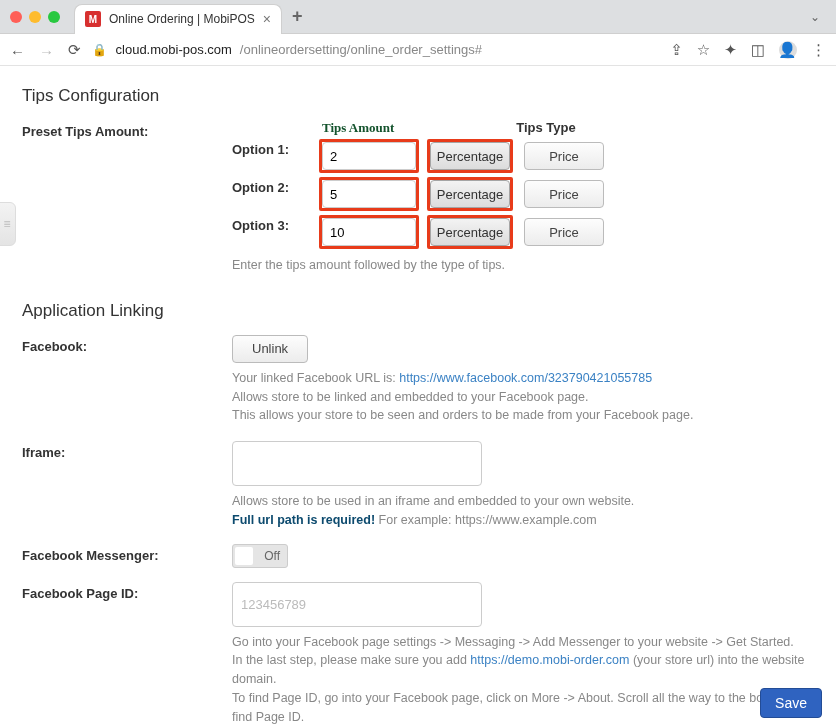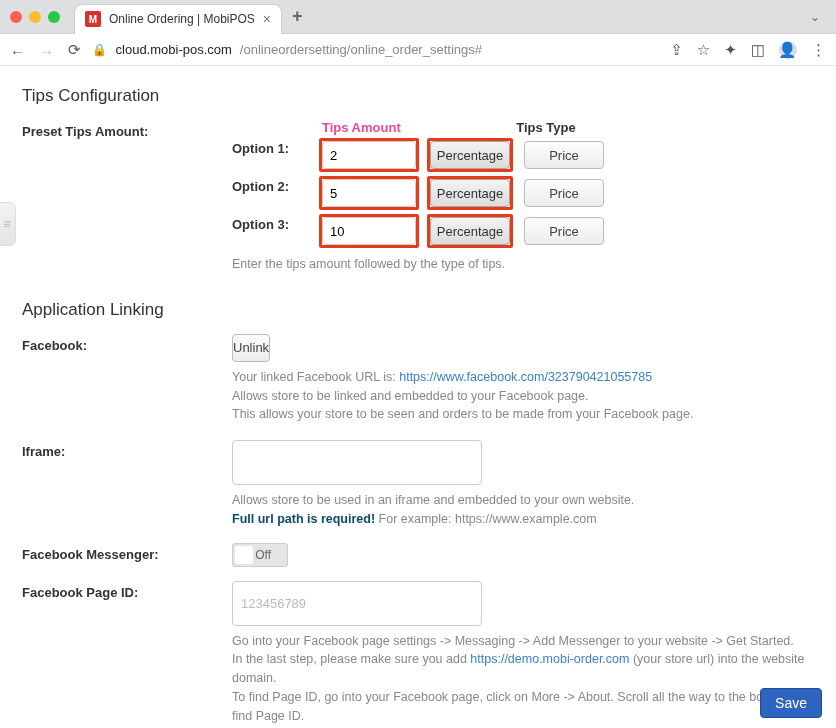--- a/index.html
+++ b/index.html
@@ -64,38 +64,38 @@
   a.link { color:#3b82c4; text-decoration:none;}
 
   
   .toggle{
     width:56px; height:24px; background:#3b71b8; border-radius:3px;
     position:relative; color:#fff; font-size:12px; font-weight:500;
     display:flex; align-items:center; padding-left:7px;
     border:1px solid #2f5d99;
   }
   .toggle .knob{ position:absolute; right:2px; top:2px; width:18px; height:18px; background:#fff; border-radius:2px;}
-  .toggle.off{ background:#e5e5e5; border-color:#ccc; color:#666; justify-content:flex-end; padding-right:16px; padding-left:0;}
+  .toggle.off{ background:#e5e5e5; border-color:#ccc; color:#666; justify-content:flex-end; padding-right:7px; padding-left:0;}
   .toggle.off .knob{ left:2px; right:auto;}
   .hl-red{ position:relative; }
   .hl-red::after{ content:""; position:absolute; inset:-3px; border:3px solid #e83b1a; border-radius:2px; pointer-events:none;}
 
   
   .tips-head{display:flex; margin-bottom:6px;}
   .tips-head .opt-col{width:90px;}
-  .tips-head .amt-col{width:108px; font-weight:600; color:#ec4899;}
+  .tips-head .amt-col{width:108px; font-weight:600; color:#14532d;font-family:Liberation Serif, serif;}
   .tips-head .type-col{width:172px; text-align:center; font-weight:600; color:#333;}
   .tips-row{display:flex; align-items:flex-start; gap:14px; margin-bottom:10px;}
   .tips-row .opt{ width:76px; font-weight:600; color:#333;}
   .amt-input{ width:94px; height:28px; border:1px solid #ccc; border-radius:4px; padding:0 7px; font-size:13px;}
   .btn-grp{ display:flex; gap:14px; }
   .seg-btn{ width:80px; height:28px; border:1px solid #bbb; border-radius:4px; background:linear-gradient(#fdfdfd,#ececec); font-size:13px; color:#444; display:flex;align-items:center;justify-content:center;}
   .seg-btn.active{ background:linear-gradient(#f3f3f3,#dcdcdc); color:#333; border-color:#a5a5a5;}
 
-  .plain-btn{ height:28px; padding:0 0; border:1px solid #bbb; border-radius:4px; background:linear-gradient(#fdfdfd,#ececec); font-size:13px; color:#444;}
+  .plain-btn{ height:28px; padding:0 19px; border:1px solid #bbb; border-radius:4px; background:linear-gradient(#fdfdfd,#ececec); font-size:13px; color:#444;}
   .text-input{ width:250px; height:45px; border:1px solid #ccc; border-radius:4px; padding:0 8px; font-size:13px; color:#555;}
   .text-input::placeholder{color:#bbb;}
 
   
   .side-tab{ position:absolute; left:-2px; top:136px; width:18px; height:44px; background:linear-gradient(#f3f3f3,#e4e4e4); border:1px solid #ddd; border-radius:0 6px 6px 0; display:flex;align-items:center;justify-content:center; color:#bbb; font-size:12px;}
 
   
   .save-btn{ position:absolute; right:14px; bottom:10px; background:#2f63c0; color:#fff; border:1px solid #234c96; border-radius:4px; height:30px; padding:0 14px; font-size:14px;}
 
   .amt-wrap, .seg-wrap { position:relative; display:inline-block;}

